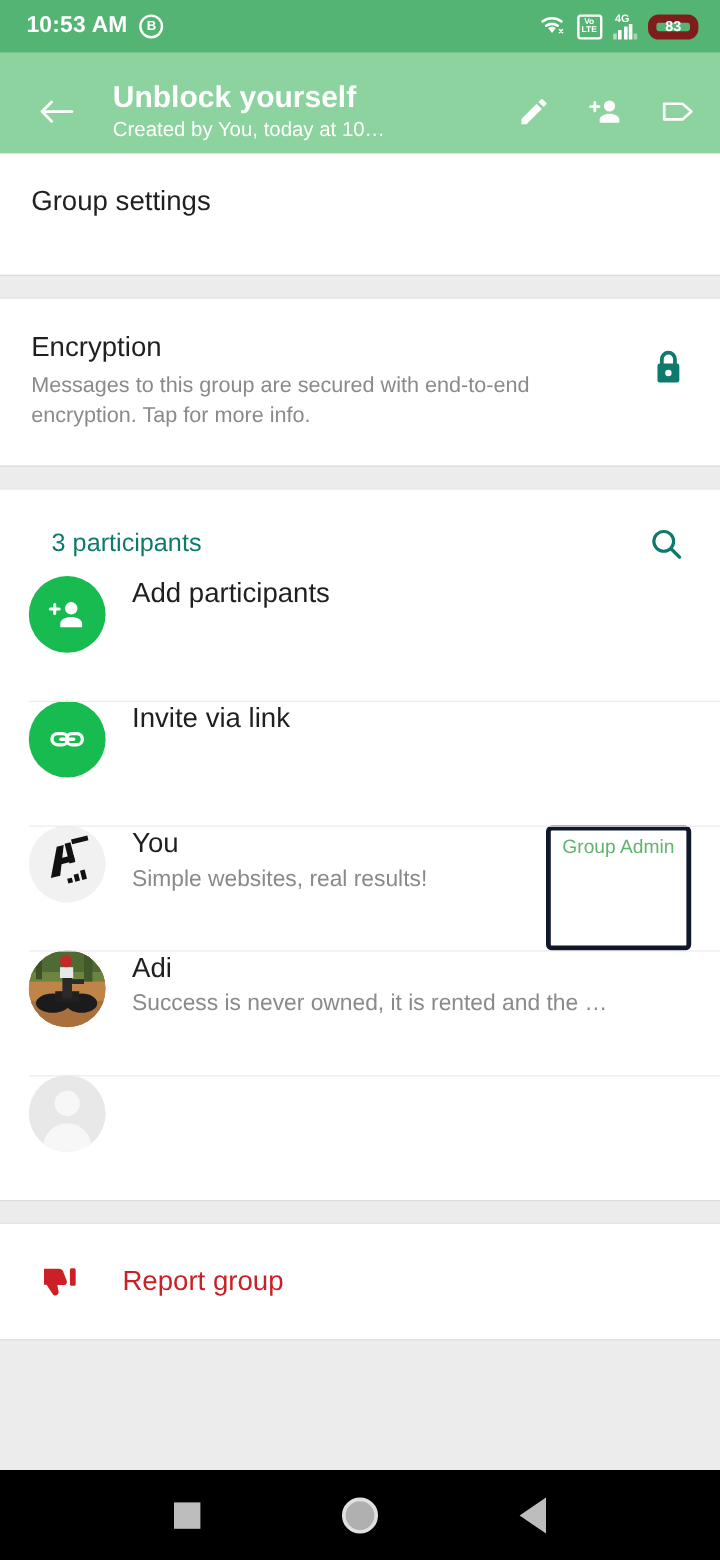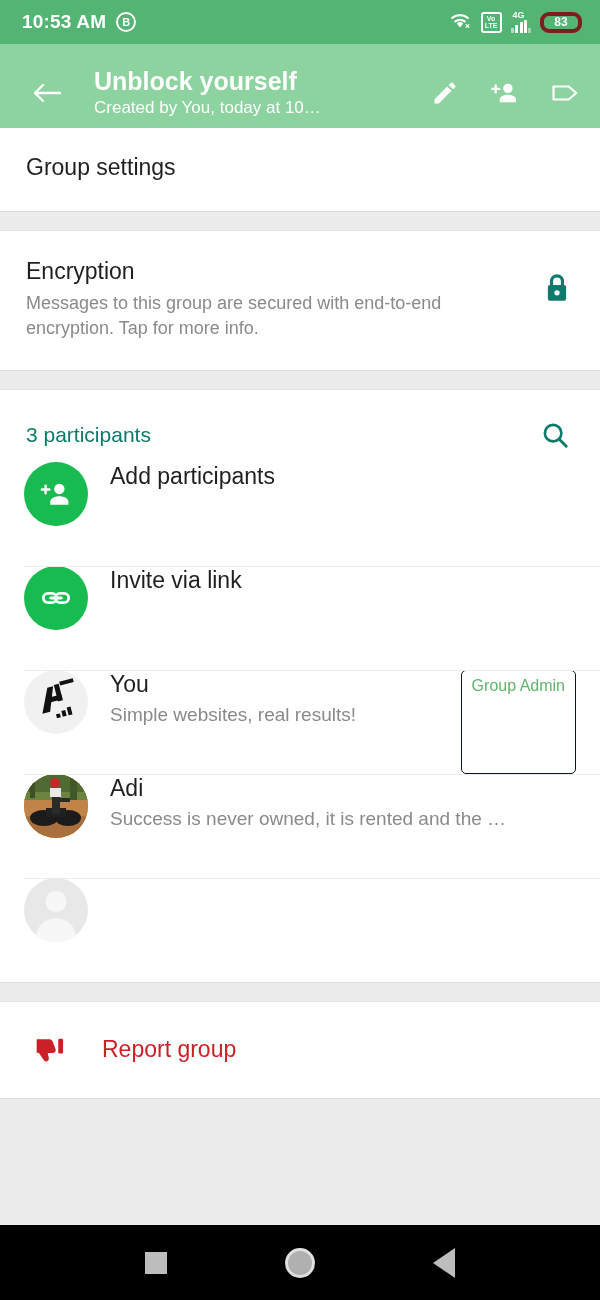--- a/index.html
+++ b/index.html
@@ -33,56 +33,56 @@
   .net-wrap{ position:relative; display:flex; align-items:flex-end; gap:1px; height:22px;}
   .net-label{ position:absolute; top:-1px; left:2px; font-size:9px; font-weight:bold;}
   .bars{ display:flex; align-items:flex-end; gap:1.5px; height:13px; }
   .bars i{ width:3px; background:#fff; display:block; border-radius:.5px;}
   .bars i:nth-child(1){height:5px;opacity:.55}
   .bars i:nth-child(2){height:8px}
   .bars i:nth-child(3){height:11px}
   .bars i:nth-child(4){height:13px}
   .bars.faded i{opacity:.45}
   .battery{
-    border:4px solid #7f1d1d;border-radius:9px;min-width:42px;height:21px;
+    border:7px solid #7f1d1d;border-radius:9px;min-width:42px;height:21px;
     display:flex;align-items:center;justify-content:center;
     font-size:12px;font-weight:bold;padding:0 5px;
   }
 
   
   .app-bar{
     height:84px; background:#8cd3a0; color:#fff;
     display:flex; align-items:center; padding:14px 18px 0 26px;
   }
   .back-btn{ width:42px;height:42px;display:flex;align-items:center;justify-content:center;flex:0 0 auto; }
   .titles{ flex:1 1 auto; margin-left:26px; min-width:0; }
   .t-main{ font-size:25px; font-weight:bold; line-height:1.15; white-space:nowrap; overflow:hidden; }
   .t-sub{ font-size:17px; line-height:1.3; margin-top:2px; white-space:nowrap; overflow:hidden; }
   .bar-actions{ display:flex; align-items:center; gap:26px; flex:0 0 auto; margin-left:10px; }
   .bar-actions .ic{ width:34px;height:34px;display:flex;align-items:center;justify-content:center; }
 
   
   .sheet{ background:#fff; }
   .gap{ height:20px; background:#ececec; border-top:1px solid #dcdcdc; border-bottom:1px solid #e4e4e4; }
 
-  .row-title{ padding:26px 26px 30px; font-size:23px; color:#1f1f1f; }
+  .row-title{ padding:26px 26px 48px; font-size:23px; color:#1f1f1f; }
 
   .encryption{
     display:flex; align-items:flex-start; padding:26px 26px 28px;
   }
   .enc-text{ flex:1 1 auto; }
   .enc-h{ font-size:23px; color:#1f1f1f; line-height:1.25; }
   .enc-p{ font-size:18px; color:#8a8a8a; line-height:1.42; margin-top:5px; max-width:430px;}
   .enc-ic{ flex:0 0 auto; margin:14px 2px 0 0; }
 
   .part-head{
     display:flex; align-items:center; justify-content:space-between;
     padding:24px 24px 6px 26px;
   }
-  .part-count{ font-size:21px; color:#0e7a6b; }
+  .part-count{ font-size:21px; color:#0e7a6b;margin-left:17px; }
   .search-ic{ width:42px;height:42px;display:flex;align-items:center;justify-content:center; }
 
   .list-row{
     display:flex; min-height:104px;
     padding:0 24px 0 24px; position:relative;
   }
   .list-row + .list-row::before{
     content:""; position:absolute; left:24px; right:0; top:0; height:1px; background:#ececec;
   }
   .avatar{
@@ -99,21 +99,21 @@
   }
   .av-blank::after{
     content:""; position:absolute; bottom:-6px; left:50%; transform:translateX(-50%);
     width:40px;height:30px;border-radius:20px 20px 0 0;background:#f7f7f7;
   }
   .row-body{ flex:1 1 auto; margin-left:22px; min-width:0; }
   .row-name{ font-size:23px; color:#1f1f1f; line-height:1.25; }
   .row-status{ font-size:19px; color:#8a8a8a; line-height:1.3; margin-top:4px;
     white-space:nowrap; overflow:hidden; text-overflow:ellipsis; max-width:400px; }
   .admin-badge{
-    flex:0 0 auto; border:1px solid #0f172a; border-radius:5px;
+    flex:0 0 auto; border:4px solid #0f172a; border-radius:5px;
     color:#62b36d; font-size:16px; padding:6px 10px; margin-left:10px;
   }
 
   .danger-row{
     display:flex; align-items:center; min-height:96px; padding:0 24px 0 28px;
     background:#fff;
   }
   .danger-row .lbl{ font-size:23px; color:#cc2027; margin-left:30px; }
   .danger-ic{ width:44px;height:44px;display:flex;align-items:center;justify-content:center;flex:0 0 auto; }
   .selected{

